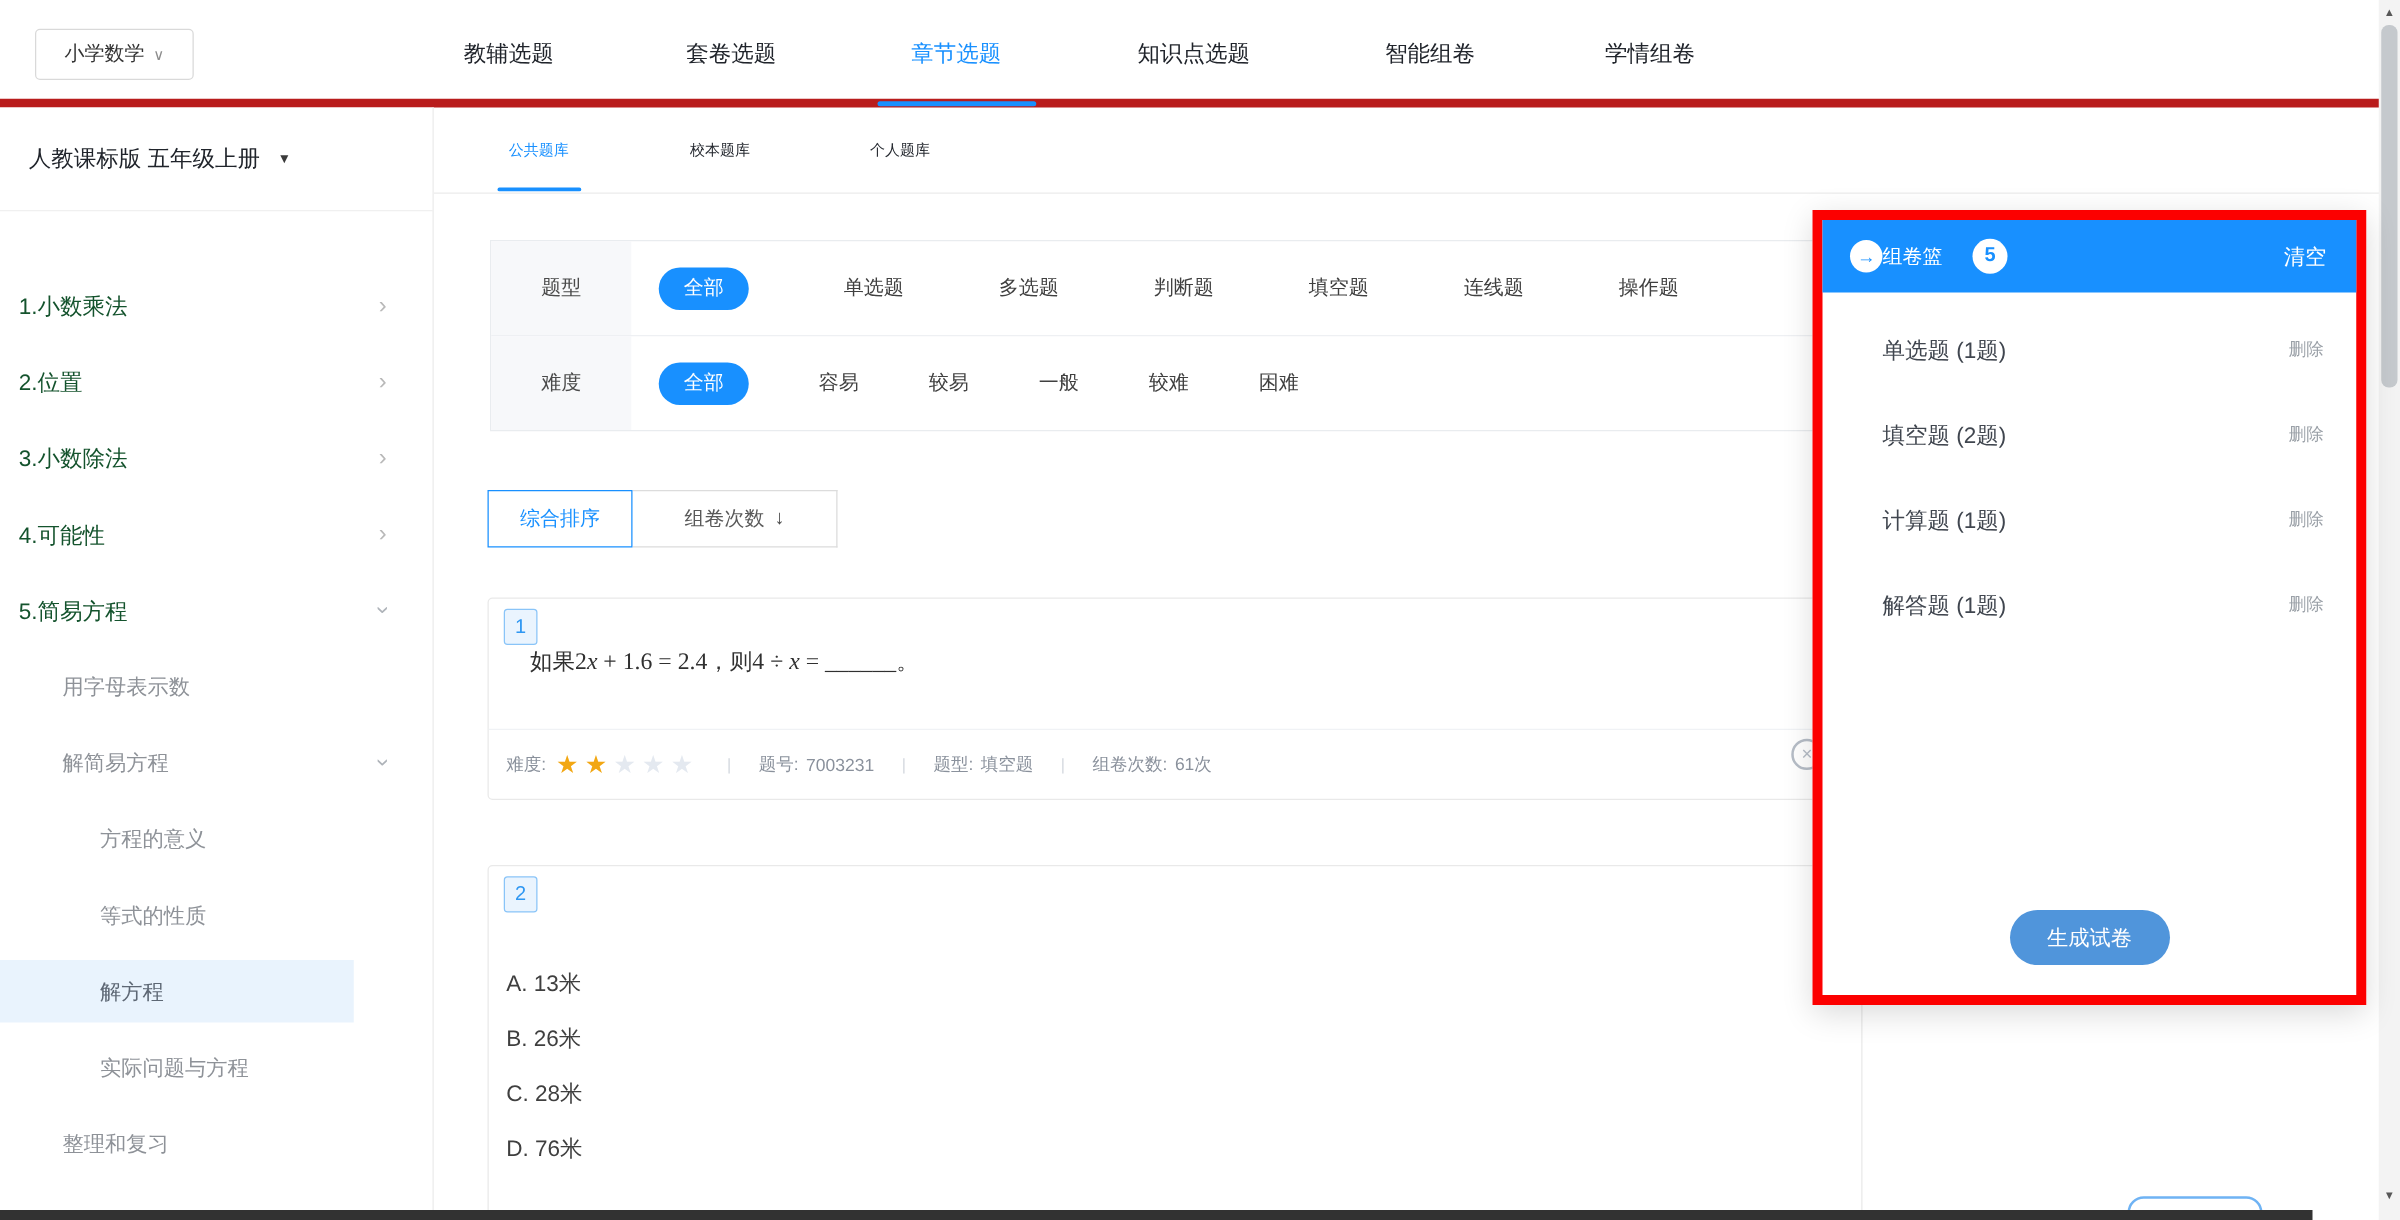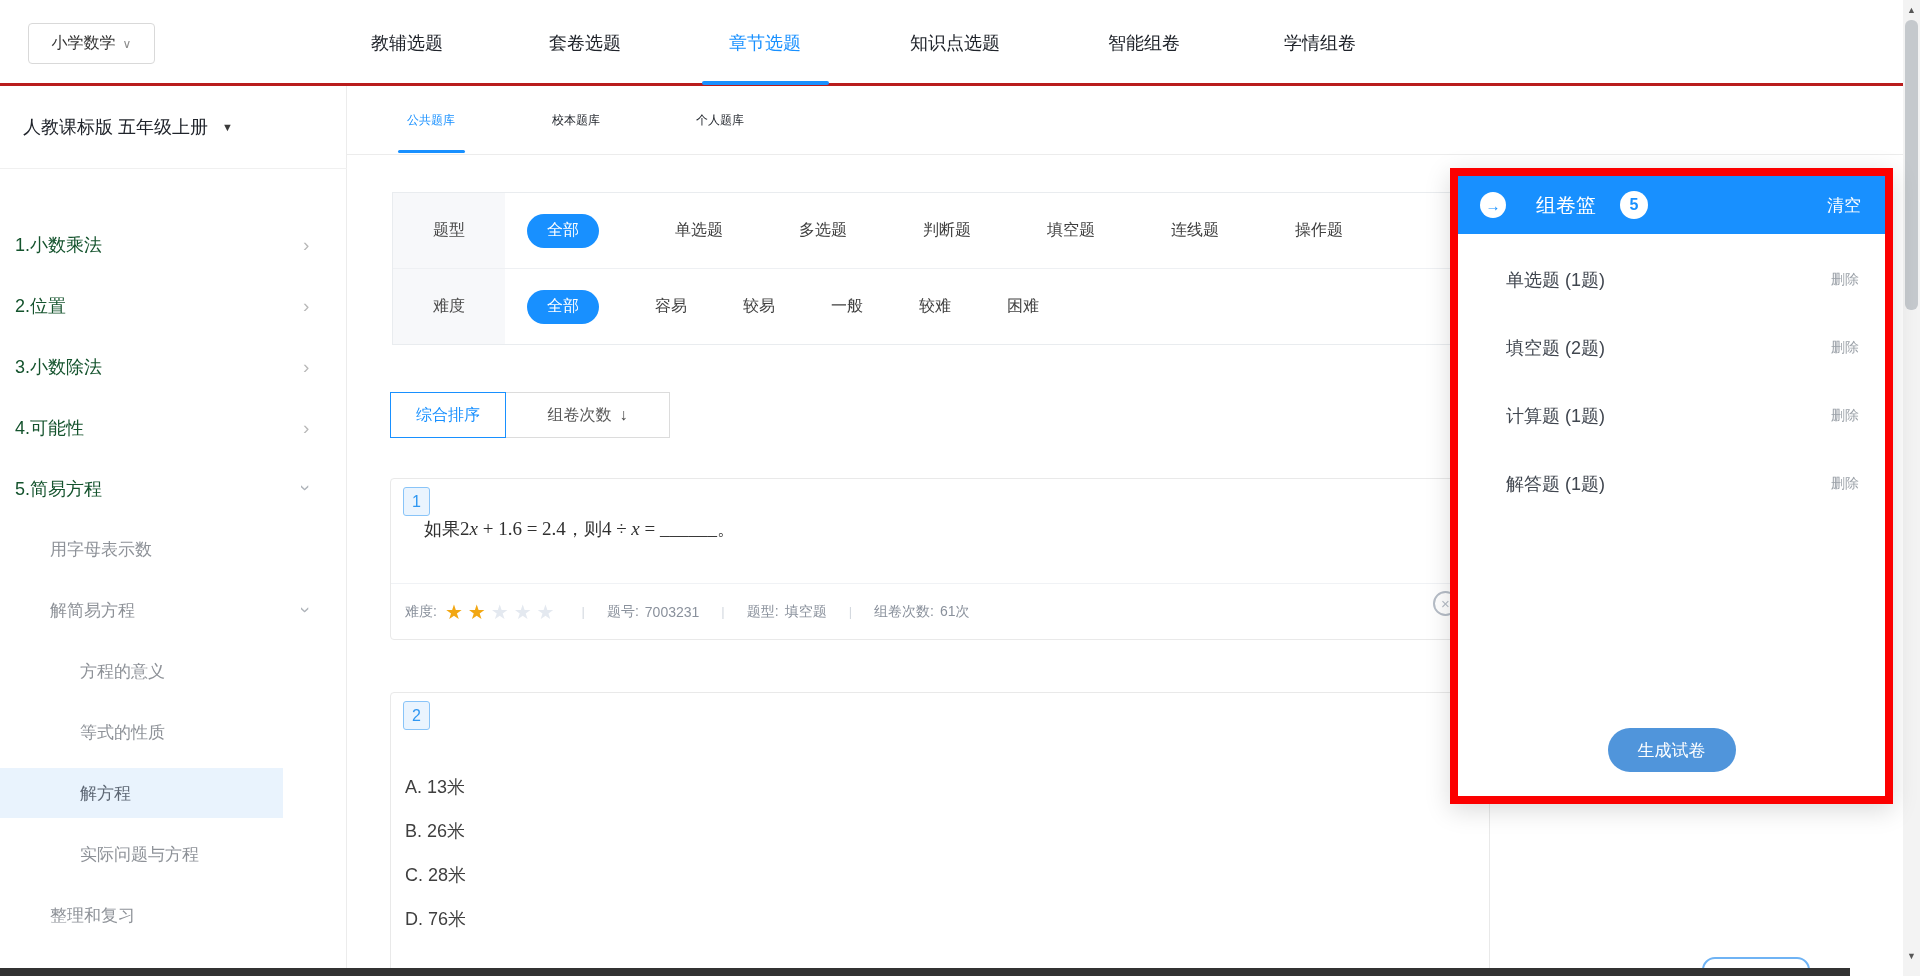--- a/index.html
+++ b/index.html
@@ -1,21 +1,21 @@
 <!DOCTYPE html>
 <html><head>
 <meta charset="utf-8">
 <style>
   * { margin:0; padding:0; box-sizing:border-box; }
   html,body { background:#fff; }
   body { font-family:"Liberation Sans", sans-serif; }
   .page { position:relative; width:1920px; height:976px; overflow:hidden; background:#fff; }
 
   
-  .header { position:absolute; left:0; top:0; width:1920px; height:86px; background:#fff; border-bottom:3px solid #b91c1c; }
+  .header { position:absolute; left:0; top:0; width:1920px; height:86px; background:#fff; border-bottom:7px solid #b91c1c; }
   .subject-box { position:absolute; left:28px; top:23px; width:127px; height:41px; border:1px solid #d9d9d9; border-radius:4px;
                  display:flex; align-items:center; justify-content:center; gap:7px; font-size:16px; color:#333; cursor:pointer; }
   .subject-box .chev { font-size:12px; color:#8c8c8c; }
   .nav-item { position:absolute; top:26px; transform:translateX(-50%); font-size:18px; color:#20242b; white-space:nowrap; cursor:pointer; line-height:34px;}
   .nav-item.active { color:#1890ff; }
   .nav-underline { position:absolute; left:702px; top:81px; width:127px; height:4px; background:#1890ff; border-radius:2px; }
 
   
   .sidebar { position:absolute; left:0; top:86px; width:347px; height:890px; background:#fff; border-right:1px solid #ececec; }
   .tb-select { position:absolute; left:0; top:0; width:347px; height:83px; border-bottom:1px solid #f0f0f0; display:flex; align-items:center; cursor:pointer; }
@@ -84,21 +84,21 @@
 
   .remove-icon { position:absolute; left:1433px; top:591px; width:25px; height:25px; border:2px solid #b6bdc7; border-radius:50%;
                  color:#b6bdc7; font-size:15px; display:flex; align-items:center; justify-content:center; cursor:pointer; z-index:5; background:#fff;}
 
   
   .annotation { position:absolute; left:1450px; top:168px; width:443px; height:636px; border:8px solid #fc0000; background:#fff;
                 box-shadow:0 6px 24px rgba(0,0,0,.15); z-index:10; }
   .basket-header { height:58px; background:#1890ff; display:flex; align-items:center; }
   .arrow-circle { width:26px; height:26px; border-radius:50%; background:#fff; color:#1890ff; font-size:15px; font-weight:bold;
                   display:flex; align-items:center; justify-content:center; margin-left:22px; cursor:pointer; }
-  .basket-title { color:#fff; font-size:20px; margin-left:30px; }
+  .basket-title { color:#fff; font-size:16px; }
   .count-badge { width:28px; height:28px; border-radius:50%; background:#fff; color:#1890ff; font-size:16px; font-weight:bold;
                  display:flex; align-items:center; justify-content:center; margin-left:24px; }
   .clear-btn { margin-left:auto; margin-right:24px; color:#fff; font-size:17px; cursor:pointer; }
   .basket-items { padding-top:12px; }
   .b-item { height:68px; display:flex; align-items:center; }
   .b-item .b-label { margin-left:48px; font-size:18px; color:#40464f; }
   .b-item .b-del { margin-left:auto; margin-right:26px; font-size:14px; color:#9ba1a8; cursor:pointer; }
   .generate-btn { position:absolute; left:50%; transform:translateX(-50%); bottom:24px; width:128px; height:44px; border-radius:22px;
                   background:#5095db; color:#fff; font-size:17px; display:flex; align-items:center; justify-content:center; cursor:pointer; }
 

